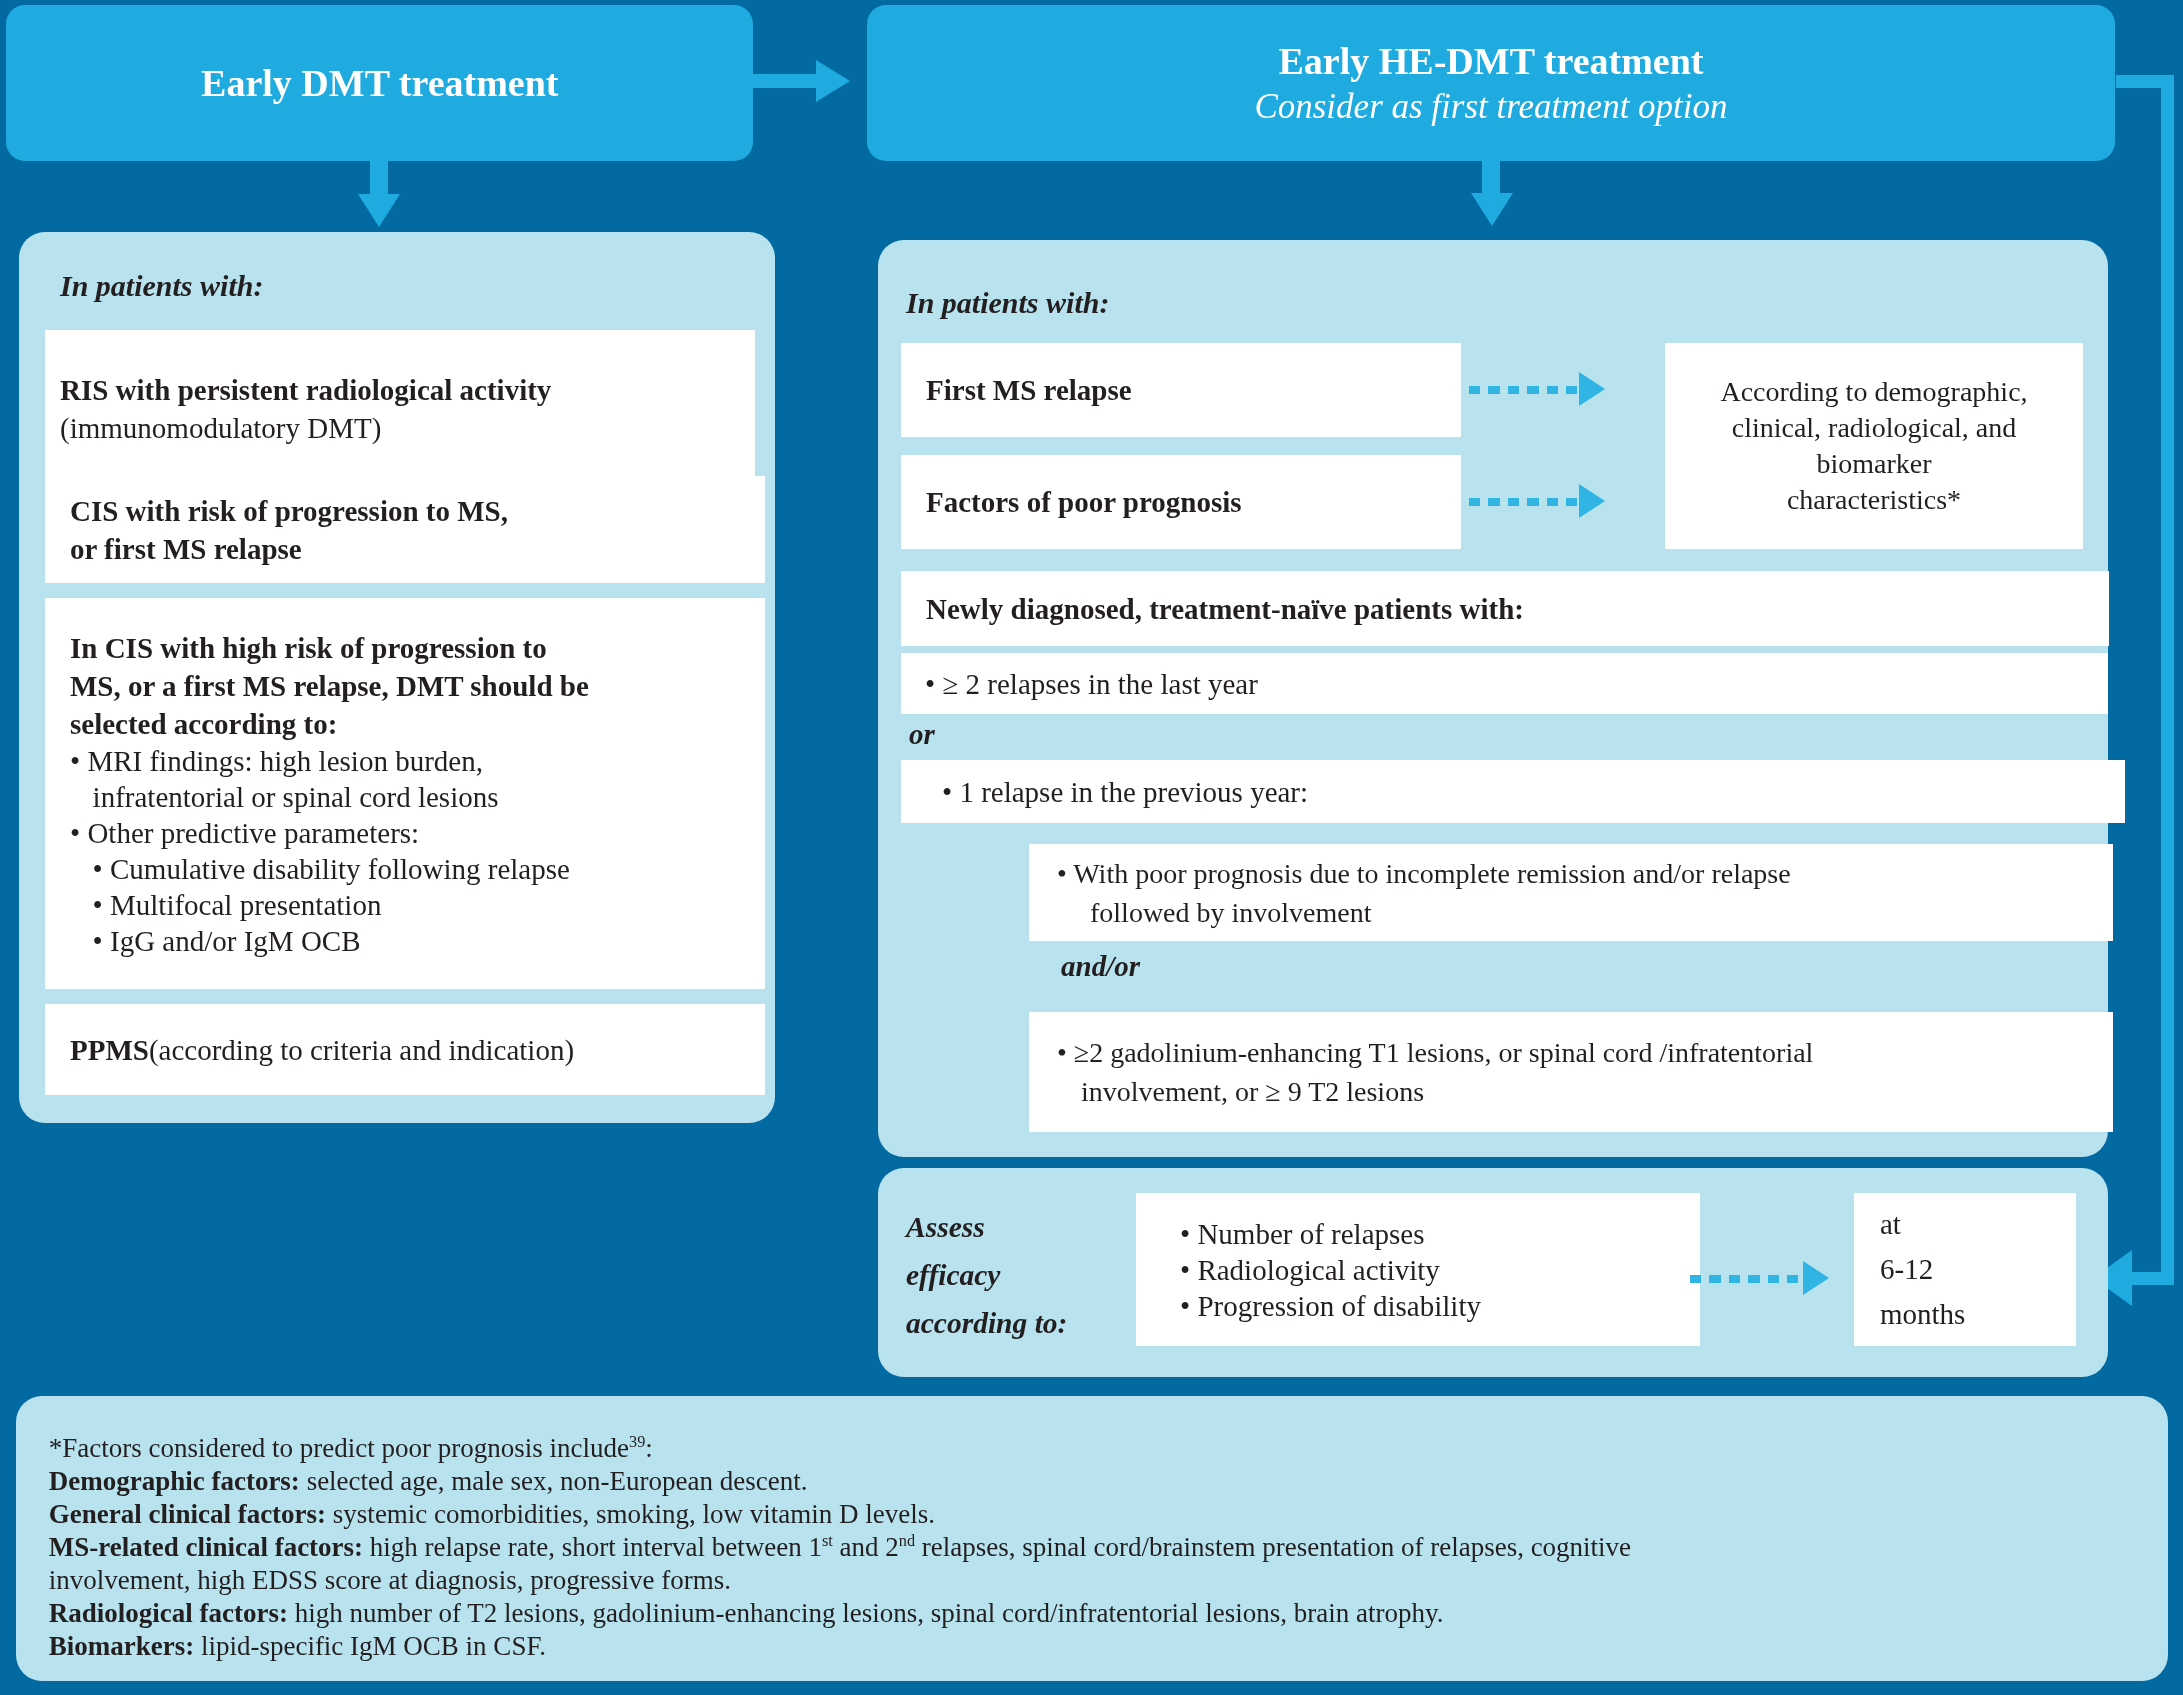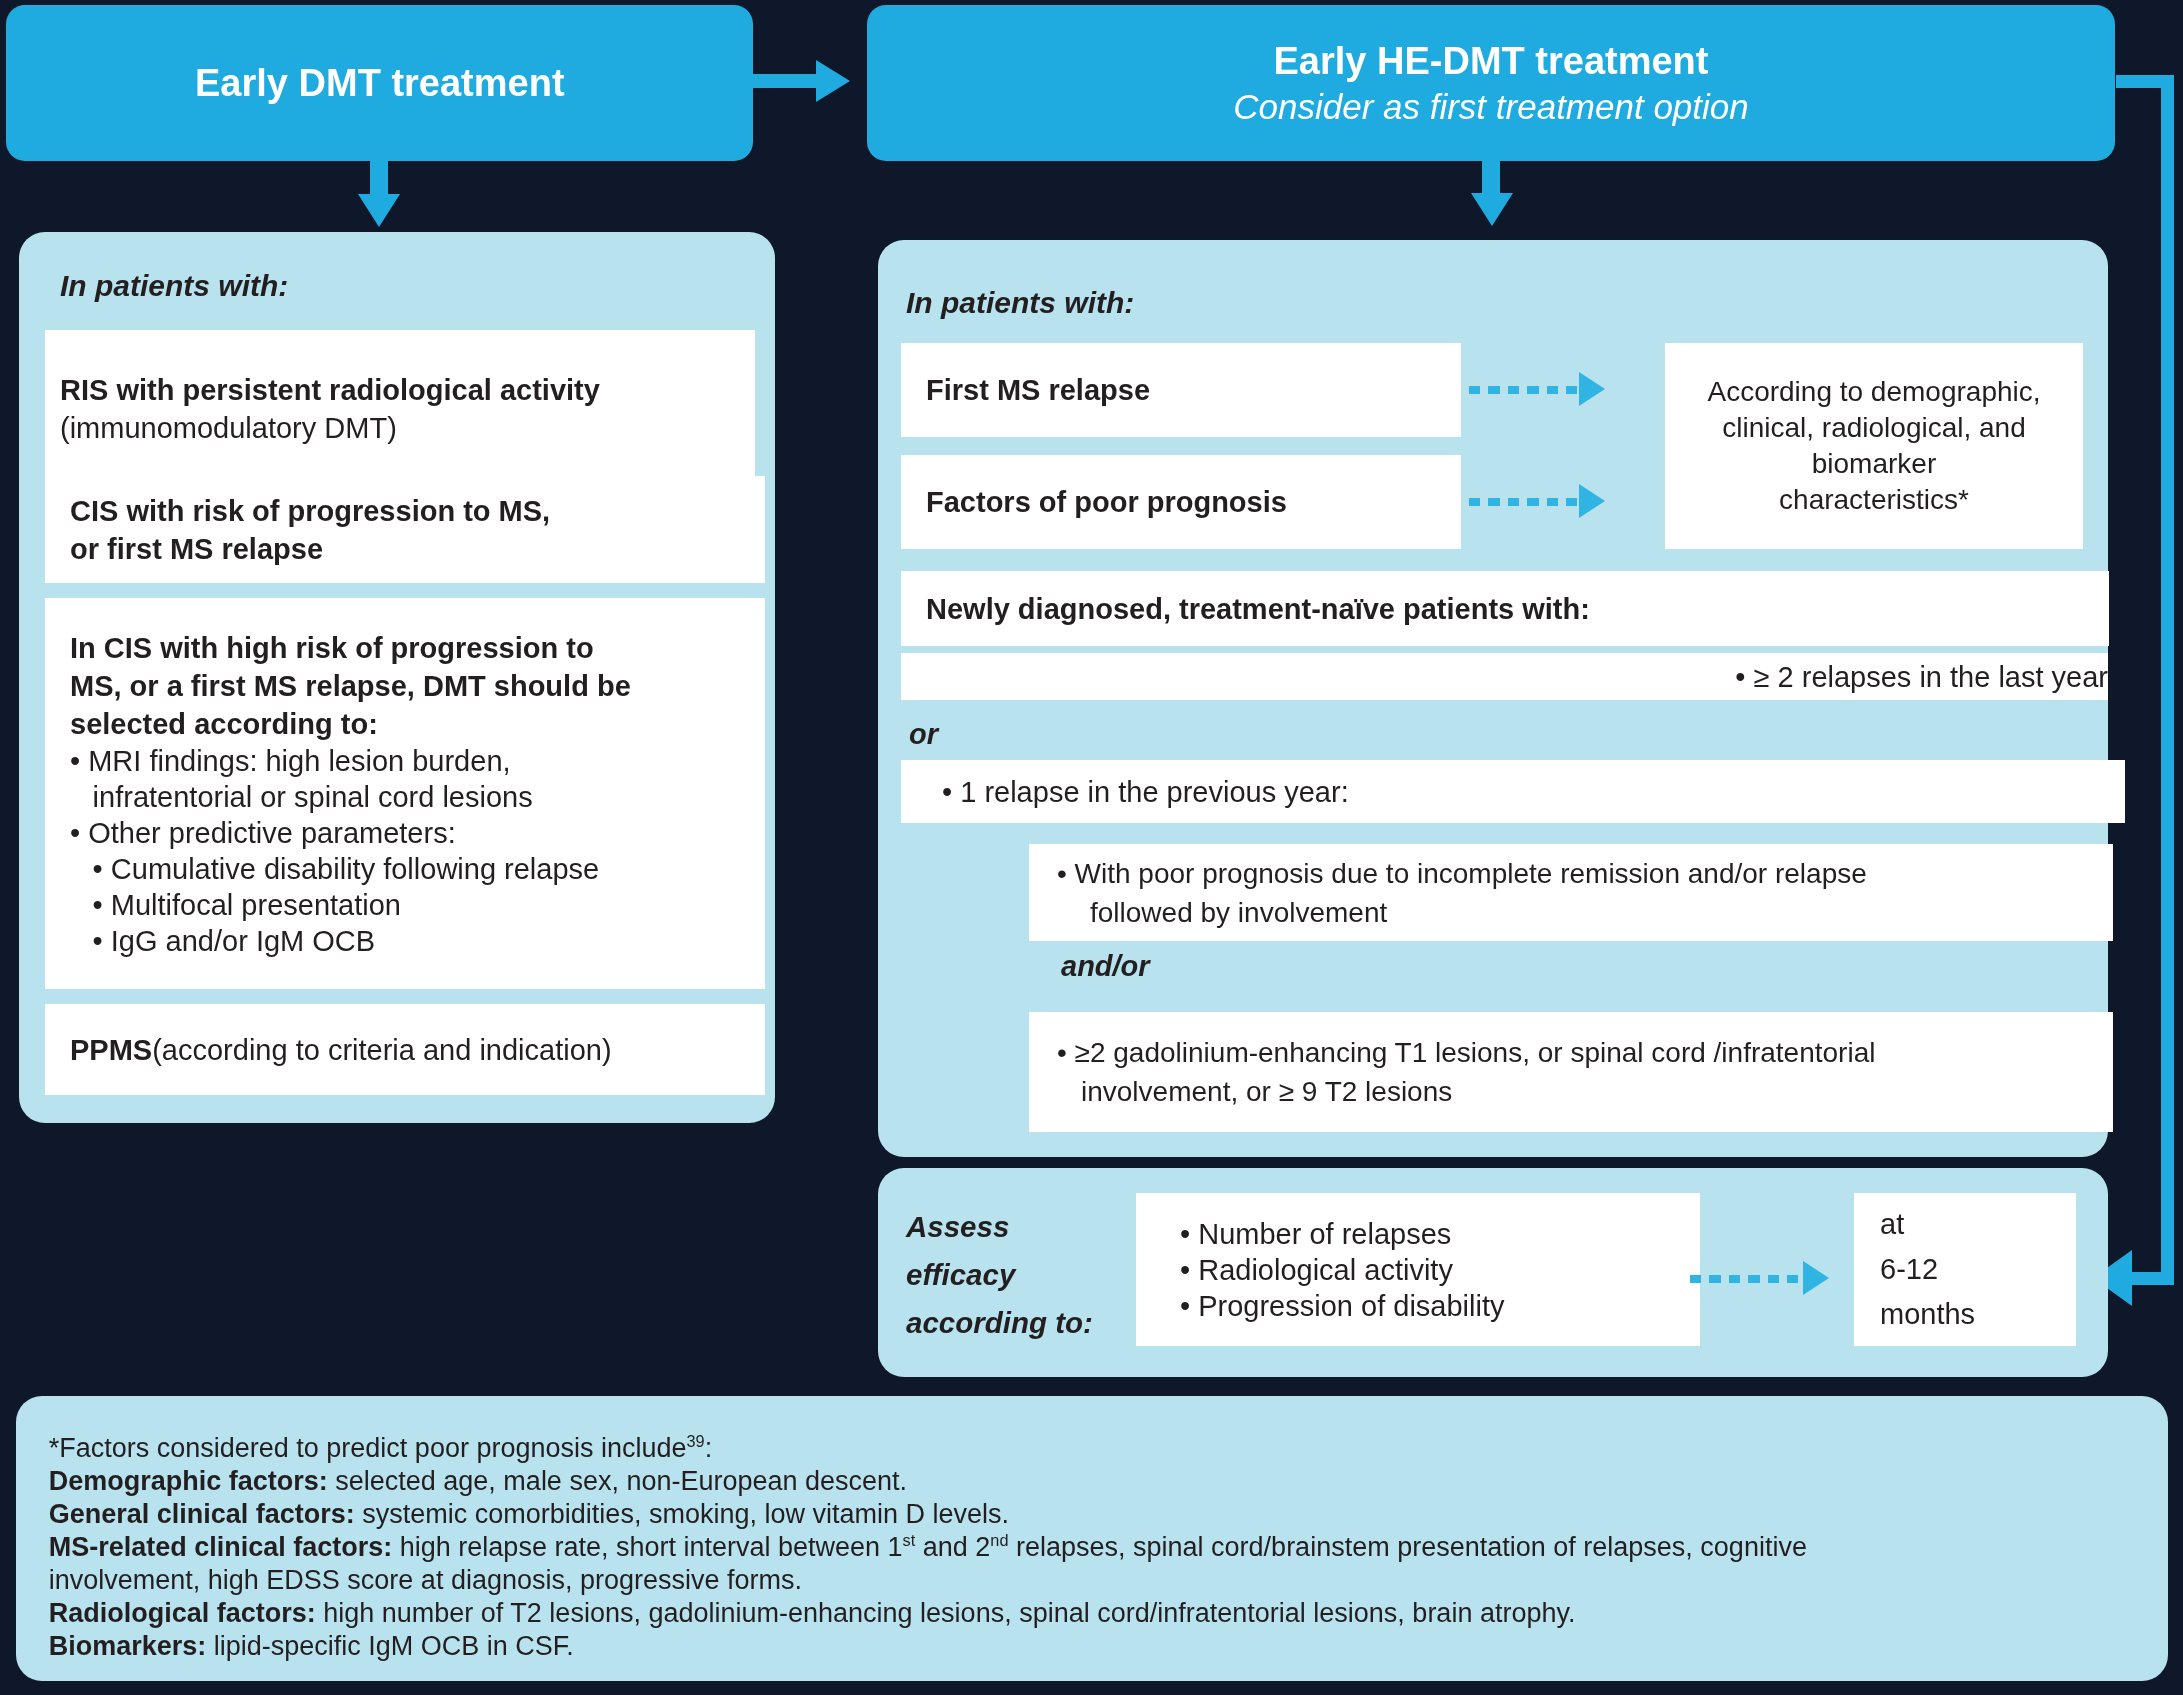--- a/index.html
+++ b/index.html
@@ -1,18 +1,18 @@
 <!DOCTYPE html>
 <html style="--header_blue: #1fabdf; --panel_blue: #b7e2ee; --dashed_blue: #30b4e4; --text_dark: #231f20;font-size:10px"><head>
 <meta charset="utf-8">
 <style>
   html,body { margin:0; padding:0; background:#ffffff; }
   .canvas {
-    position:relative; width:2183px; height:1696px; background:#0f172a;
-    font-family:Liberation Sans, sans-serif; color:var(--text_dark,#231f20);
+    position:relative; width:2183px; height:1696px; background:#0369a1;
+    font-family:Liberation Serif, serif; color:var(--text_dark,#231f20);
   }
   .pre { white-space:pre-line; }
   .b { font-weight:bold; }
 
   
   .hdr {
     position:absolute; background:var(--header_blue,#1fabdf); color:#ffffff;
     border-radius:19px; display:flex; flex-direction:column; align-items:center;
     justify-content:center; text-align:center;
   }
@@ -139,21 +139,21 @@
       <div class="pre">According to demographic,
 clinical, radiological, and
 biomarker
 characteristics*</div>
     </div>
 
     <div class="wbox b" style="left:23px; top:331px; width:1183px; height:75px; padding-left:25px;">
       <div>Newly diagnosed, treatment-naïve patients with:</div>
     </div>
 
-    <div class="wbox" style="left:23px; top:413px; width:1183px; height:47px; padding-left:24px;text-align:right;">
+    <div class="wbox" style="left:23px; top:413px; width:1183px; height:61px; padding-left:24px;">
       <div>• ≥ 2 relapses in the last year</div>
     </div>
 
     <div class="orlbl" style="left:31px; top:478px;">or</div>
 
     <div class="wbox" style="left:23px; top:520px; width:1183px; height:63px; padding-left:41px;">
       <div>•  1 relapse in the previous year:</div>
     </div>
 
     <div class="wbox" style="left:151px; top:604px; width:1056px; height:97px; padding-left:28px; font-size:28px; line-height:39px;">

